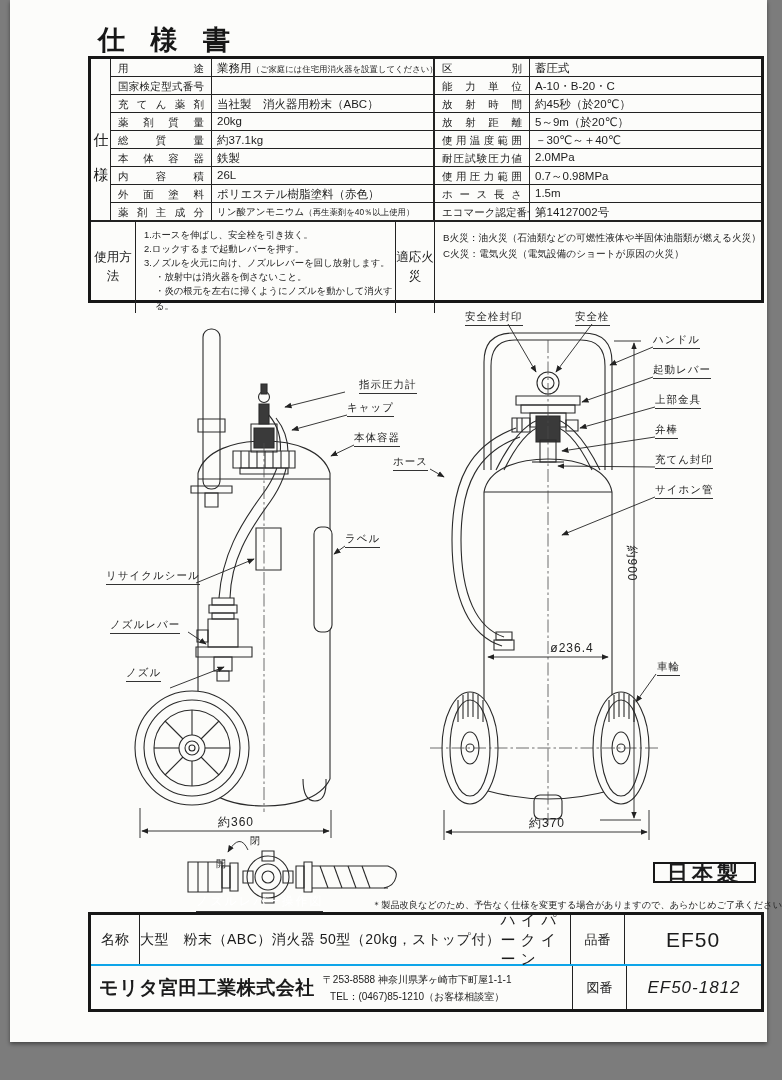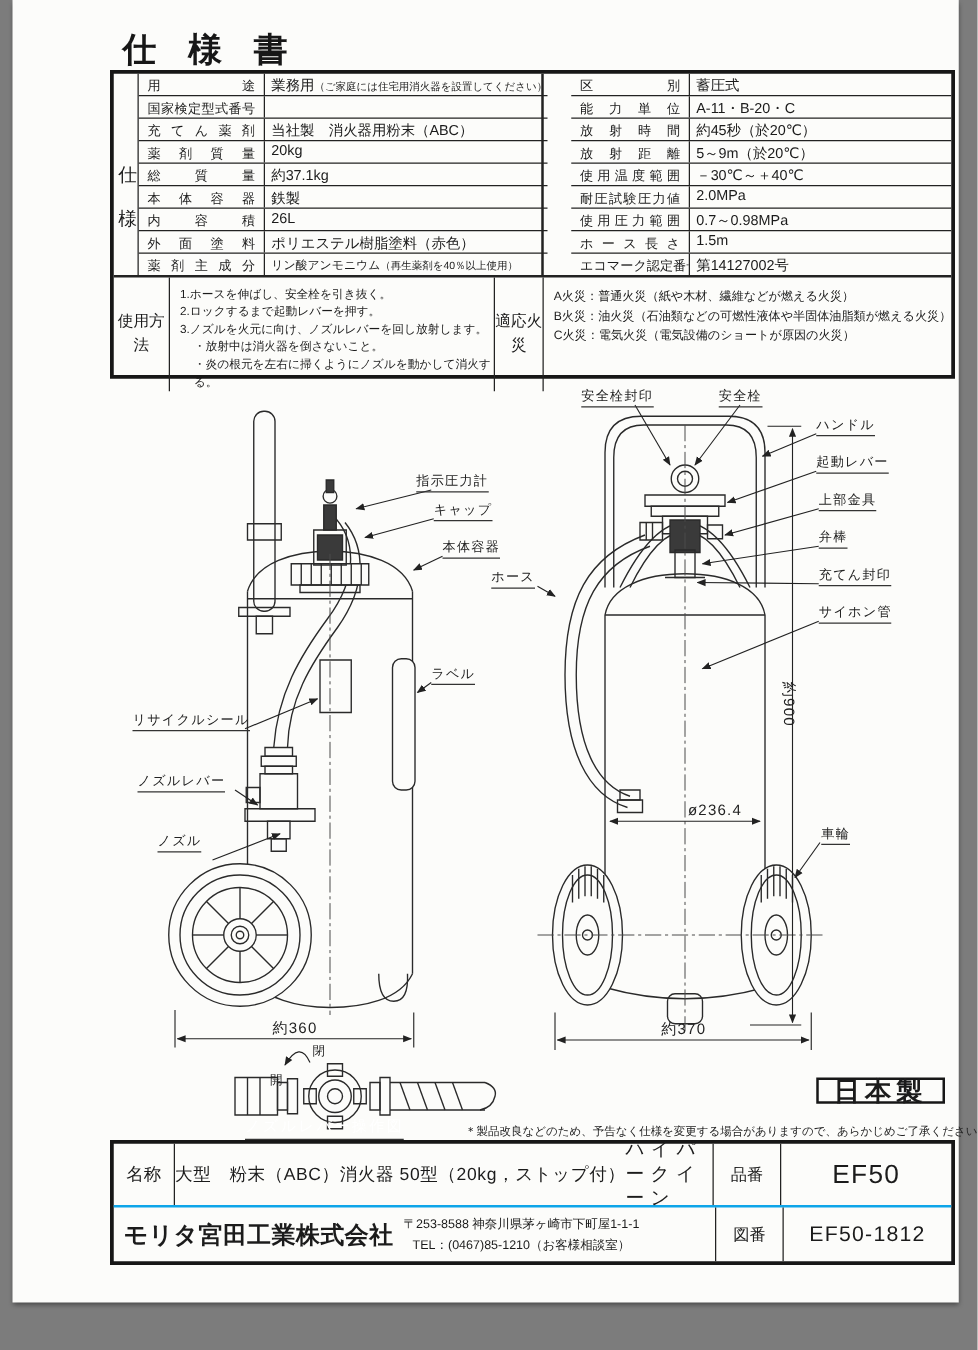--- a/index.html
+++ b/index.html
@@ -24,21 +24,21 @@
   }
 
   
   .specbox {
     position:absolute; left:88px; top:56px; width:676px; height:247px;
     border:3px solid #171717; background:#fcfcfa;
     display:flex; flex-direction:column;
   }
   .spec-tables { height:162px; display:flex; }
   .spec-half-left { width:344px; display:flex; border-right:2px solid #222; }
-  .spec-half-right { flex:1; display:flex;padding-left:22px; }
+  .spec-half-right { flex:1; display:flex; }
   .side-col {
     width:42px; border-right:1.5px solid #222; display:flex;
     align-items:center; justify-content:center;
   }
   .side-col span {
     writing-mode:vertical-rl; font-size:15px; letter-spacing:34px; padding-top:30px;
   }
   .rows { flex:1; display:flex; flex-direction:column; }
   .srow { flex:1; display:flex; border-bottom:1px solid #222; align-items:stretch; }
   .srow:last-child { border-bottom:none; }
@@ -109,21 +109,21 @@
     line-height:1.3;
   }
   .prod-line1 { font-size:14px; letter-spacing:.5px; white-space:nowrap; }
   .prod-line2 { font-size:15px; letter-spacing:5px; }
   .code-label {
     width:55px; border-left:1.5px solid #222; border-right:1.5px solid #222;
     display:flex; align-items:center; justify-content:center; font-size:13px;
   }
   .code-value { flex:1; display:flex; align-items:center; justify-content:center; }
   .v-part { font-size:21px; letter-spacing:1px; }
-  .v-draw { font-size:17px; letter-spacing:1px; }
+  .v-draw { font-size:17px; letter-spacing:1px;font-style:italic; }
   .company-cell { width:481px; display:flex; align-items:center; padding-left:8px; }
   .company-name { font-size:19px; font-weight:bold; letter-spacing:.5px; white-space:nowrap; }
   .company-addr { margin-left:8px; font-size:10px; line-height:1.7; white-space:nowrap; }
 
   svg.draw { position:absolute; left:0; top:0; pointer-events:none; }
   svg.draw * { vector-effect:non-scaling-stroke; }
 </style>
 </head>
 <body>
 
@@ -176,21 +176,21 @@
       </div>
     </div>
     <div class="spec-half-right">
       <div class="rows">
         <div class="srow">
             <div class="scell-label right-label">区別</div>
             <div class="scell-value">蓄圧式</div>
           </div>
         <div class="srow">
             <div class="scell-label right-label">能力単位</div>
-            <div class="scell-value">A-11・B-20・C</div>
+            <div class="scell-value">A-10・B-20・C</div>
           </div>
         <div class="srow">
             <div class="scell-label right-label">放射時間</div>
             <div class="scell-value">約45秒（於20℃）</div>
           </div>
         <div class="srow">
             <div class="scell-label right-label">放射距離</div>
             <div class="scell-value">5～9m（於20℃）</div>
           </div>
         <div class="srow">
@@ -220,21 +220,20 @@
     <div class="u-header">使用方法</div>
     <div class="u-lines">
       <div>1.ホースを伸ばし、安全栓を引き抜く。</div>
       <div>2.ロックするまで起動レバーを押す。</div>
       <div>3.ノズルを火元に向け、ノズルレバーを回し放射します。</div>
       <div class="indent">・放射中は消火器を倒さないこと。</div>
       <div class="indent">・炎の根元を左右に掃くようにノズルを動かして消火する。</div>
     </div>
     <div class="f-header">適応火災</div>
     <div class="f-lines">
-      <div>A火災：普通火災（紙や木材、繊維などが燃える火災）</div>
       <div>B火災：油火災（石油類などの可燃性液体や半固体油脂類が燃える火災）</div>
       <div>C火災：電気火災（電気設備のショートが原因の火災）</div>
     </div>
   </div>
 </div>
 
 <svg class="draw" width="782" height="1080" viewBox="0 0 782 1080">
   <defs>
     <marker id="ah" viewBox="0 0 10 10" refX="9" refY="5" markerWidth="8" markerHeight="8" orient="auto-start-reverse">
       <path d="M0,1 L10,5 L0,9 z" fill="#222"></path>
@@ -410,21 +409,21 @@
     <line x1="444" y1="810" x2="444" y2="840"></line>
     <line x1="649" y1="810" x2="649" y2="840"></line>
     <line x1="446" y1="832" x2="647" y2="832" marker-start="url(#ah)" marker-end="url(#ah)"></line>
     <line x1="488" y1="657" x2="608" y2="657" marker-start="url(#ah)" marker-end="url(#ah)"></line>
     <line x1="614" y1="341" x2="641" y2="341"></line>
     <line x1="600" y1="820" x2="641" y2="820"></line>
     <line x1="634" y1="343" x2="634" y2="818" marker-start="url(#ah)" marker-end="url(#ah)"></line>
   </g>
 </svg>
 
-<div class="dlabel" style="left:333px; top:378px;">指示圧力計</div>
+<div class="dlabel" style="left:359px; top:378px;">指示圧力計</div>
 <div class="dlabel" style="left:347px; top:401px;">キャップ</div>
 <div class="dlabel" style="left:354px; top:431px;">本体容器</div>
 <div class="dlabel" style="left:393px; top:455px;">ホース</div>
 <div class="dlabel" style="left:345px; top:532px;">ラベル</div>
 <div class="dlabel" style="left:106px; top:569px;">リサイクルシール</div>
 <div class="dlabel" style="left:110px; top:618px;">ノズルレバー</div>
 <div class="dlabel" style="left:126px; top:666px;">ノズル</div>
 <div class="dlabel" style="left:465px; top:310px;">安全栓封印</div>
 <div class="dlabel" style="left:575px; top:310px;">安全栓</div>
 <div class="dlabel" style="left:653px; top:333px;">ハンドル</div>

